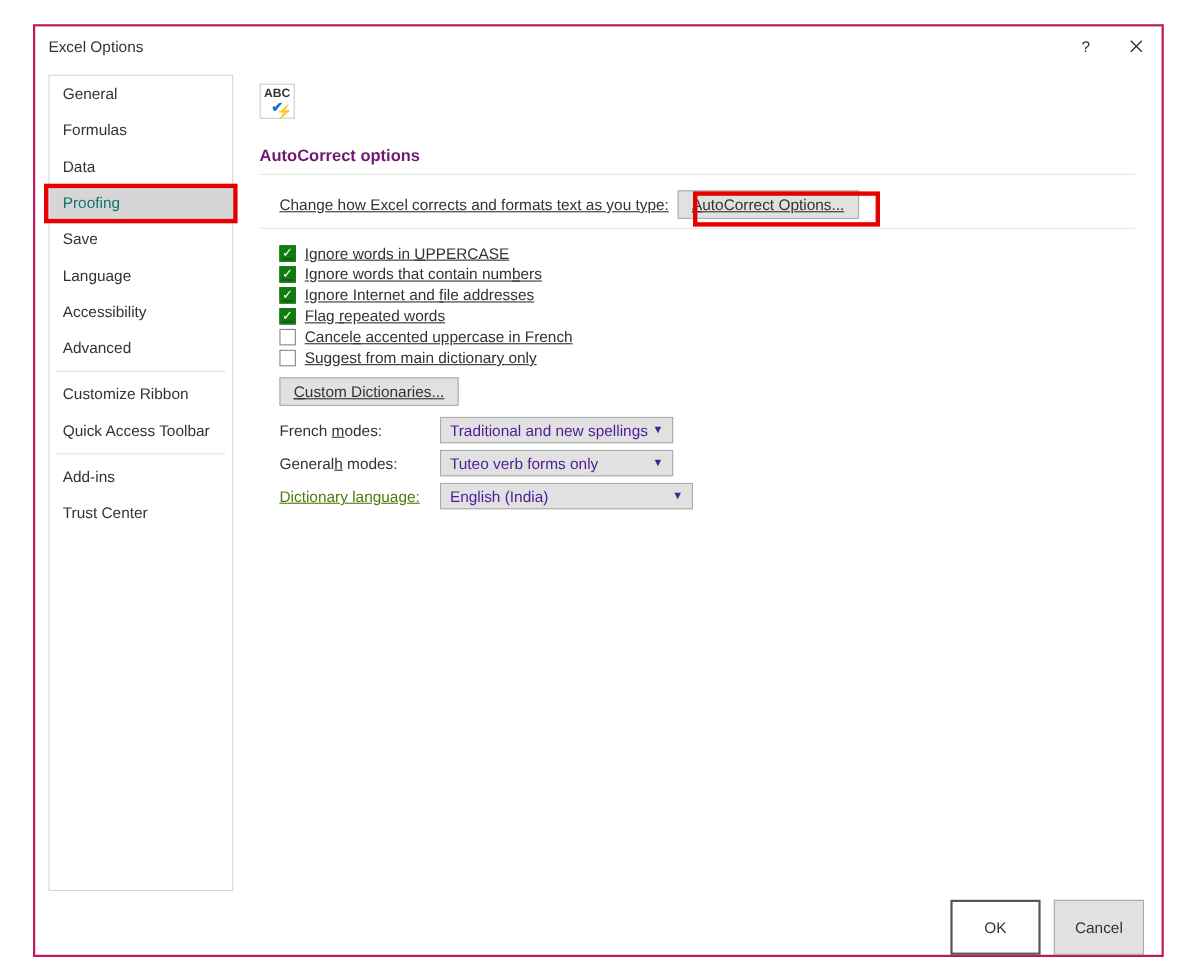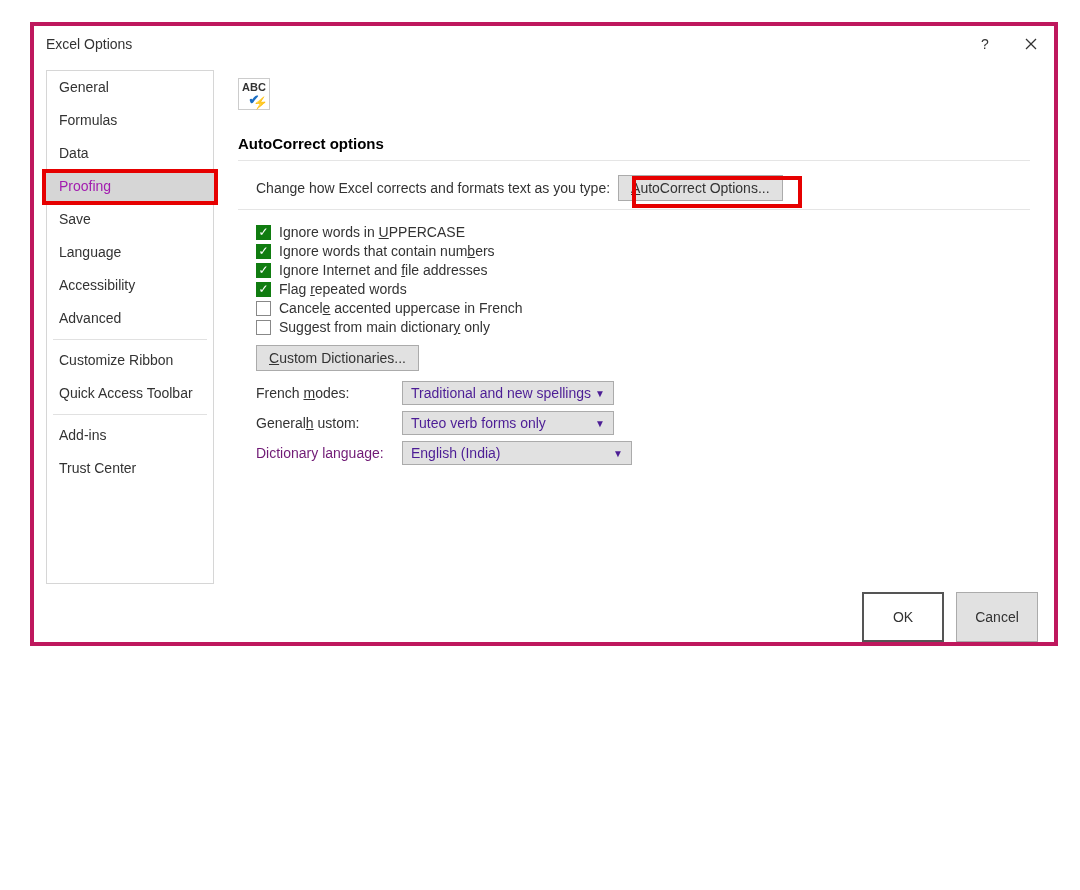--- a/index.html
+++ b/index.html
@@ -1,22 +1,22 @@
 <!DOCTYPE html>
 <html><head>
 <meta charset="utf-8">
 <style>
   * { box-sizing: border-box; margin: 0; padding: 0; font-family: "Segoe UI", Arial, sans-serif; }
   html, body { width: 1080px; height: 890px; background: #fff; }
 
   .dialog {
     position: absolute;
     left: 30px; top: 22px;
-    width: 1028px; height: 624px;
-    border: 4px solid #be185d;
+    width: 1028px; height: 848px;
+    border: 2px solid #be185d;
     background: #fff;
   }
   .titlebar {
     height: 36px;
     display: flex;
     align-items: center;
     padding-left: 12px;
     font-size: 14px;
     color: #333;
   }
@@ -38,21 +38,21 @@
     border: 1px solid #d6d6d6;
     background: #fff;
   }
   .side-item {
     padding: 8px 12px;
     font-size: 14px;
     color: #333;
     cursor: default;
     border-bottom: 1px solid transparent;
   }
-  .side-item.selected { background: #d6d6d6; color: #a21caf; }
+  .side-item.selected { background: #d6d6d6; color: #0f766e; }
   .side-sep { border-top: 1px solid #e1e1e1; margin: 4px 6px; }
   .highlight-proofing {
     position: absolute;
     left: 8px; top: 143px;
     width: 176px; height: 36px;
     border: 4px solid #e60000;
     pointer-events: none;
   }
   .highlight-autocorrect {
     position: absolute;
@@ -79,25 +79,25 @@
     position: relative;
     line-height: 1;
   }
   .heading-icon .abc { color:#333; }
   .heading-icon .chk { color:#1b6ec2; font-size:13px; }
   .heading-icon .bolt {
     position:absolute; right:1px; bottom:0px; color:#f2b400; font-size:12px;
   }
   .heading-text { font-size: 17px; color: #555; }
   .section-header {
-    font-size: 15px; font-weight: 600; color: #000000;
+    font-size: 15px; font-weight: 600; color: #701a75;
     margin: 14px 0 2px 0;
   }
   .section-rule { border:0; border-top:1px solid #e5e5e5; margin: 8px 0 14px 0; }
-  .row { display:flex; align-items:center; gap:8px; font-size:14px; color:#333; margin: 3px 0; }
+  .row { display:flex; align-items:center; gap:8px; font-size:14px; color:#333; margin: 3px 0; text-decoration: underline; }
   .indent { margin-left: 18px; }
   .btn {
     border:1px solid #ababab; background:#e1e1e1; padding:4px 12px; font-size:14px; color:#333;
   }
   .checkbox {
     width:15px; height:15px; border:1px solid #888; display:inline-flex; align-items:center; justify-content:center;
     font-size:12px; color:#fff;
     flex-shrink: 0;
   }
   .checkbox.checked { background:#107c10; border-color:#107c10; }
@@ -209,29 +209,29 @@
         <div class="label-col" style="font-size:14px;color:#333;">
           <span>French </span><span class="u">m</span><span>odes:</span>
         </div>
         <div class="select" style="width:212px">
           <span>Traditional and new spellings</span>
           <span class="caret">▼</span>
         </div>
       </div>
       <div class="field-row indent">
         <div class="label-col" style="font-size:14px;color:#333;">
-          <span>General</span><span class="u">h</span><span> ustom:</span>
+          <span>General</span><span class="u">h</span><span> modes:</span>
         </div>
         <div class="select" style="width:212px">
           <span>Tuteo verb forms only</span>
           <span class="caret">▼</span>
         </div>
       </div>
       <div class="field-row indent">
-        <div class="label-col" style="font-size:14px;color:#701a75;">Dictionary language:</div>
+        <div class="label-col" style="font-size:14px;color:#4d7c0f;text-decoration:underline;">Dictionary language:</div>
         <div class="select" style="width:230px">
           <span>English (India)</span>
           <span class="caret">▼</span>
         </div>
       </div>
     </div>
   </div>
 
   <div class="footer">
     <button class="btn primary">OK</button>

